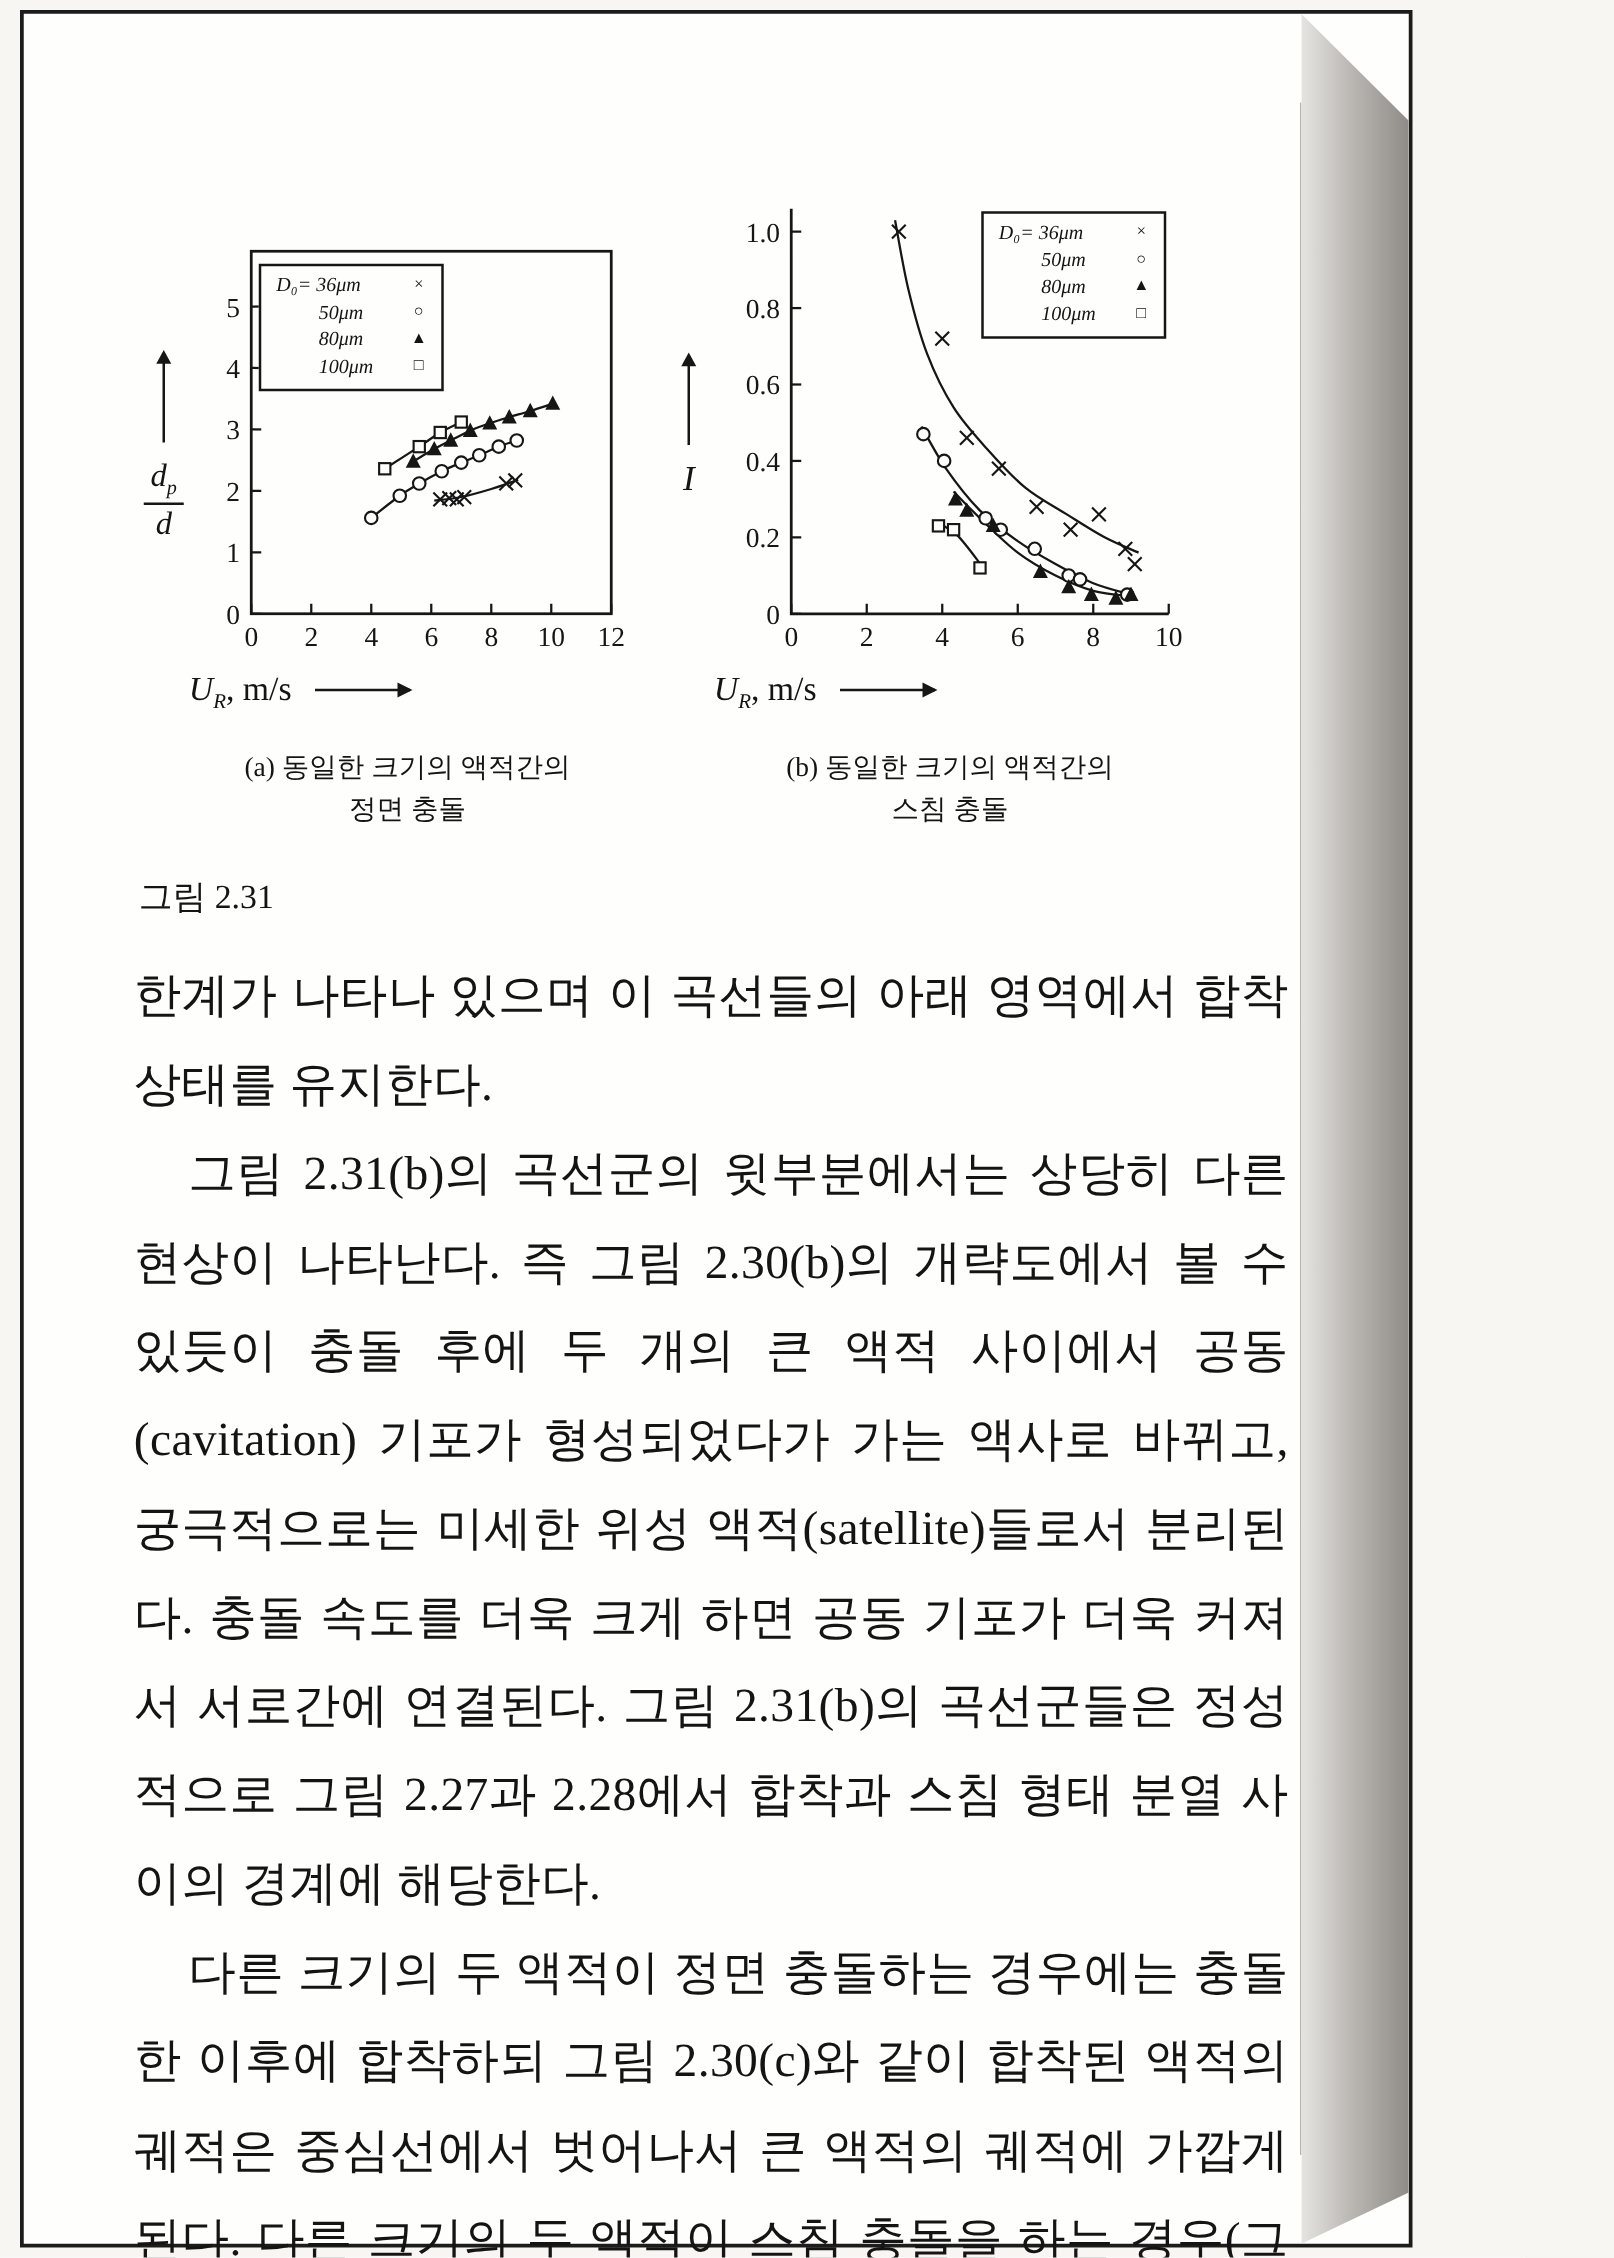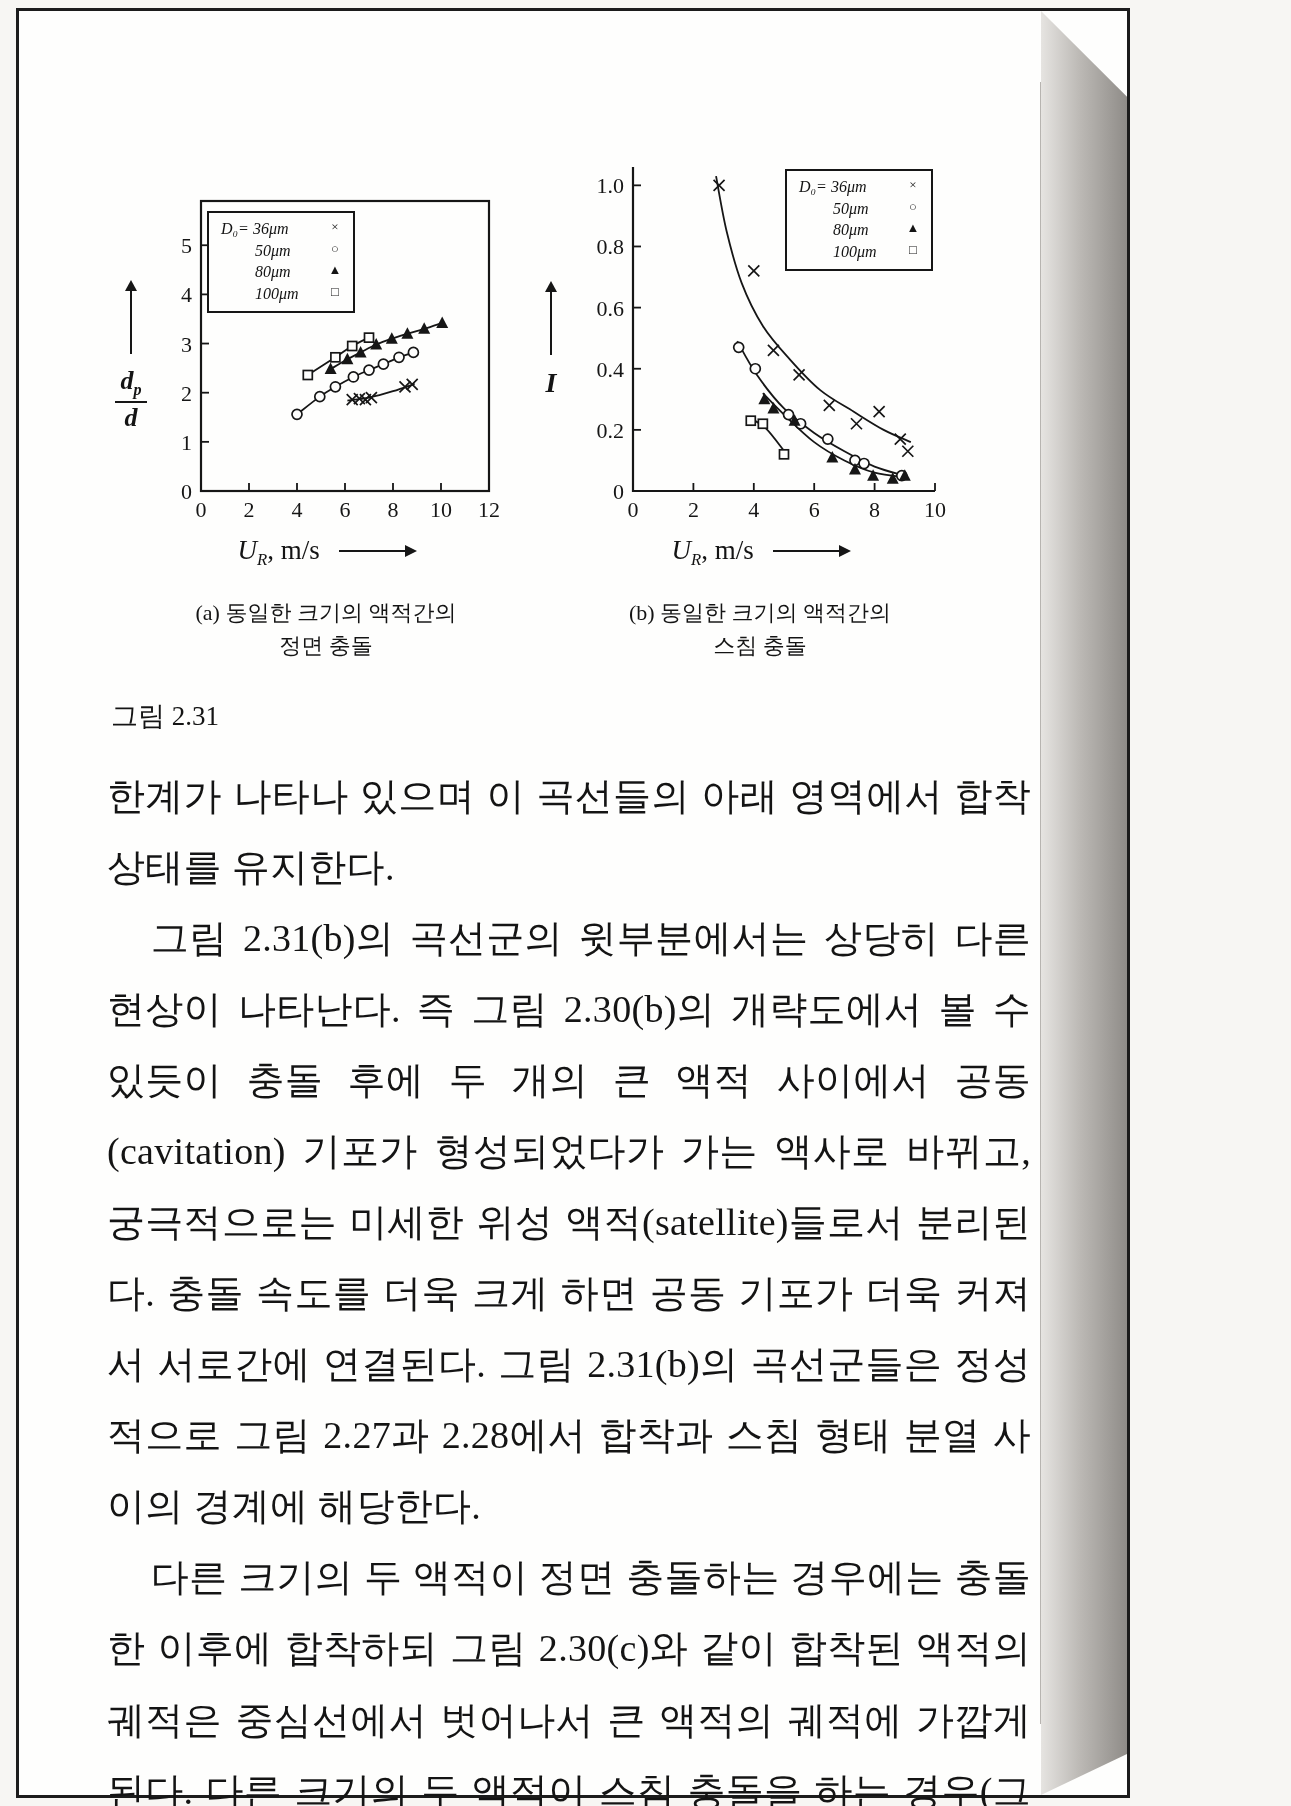--- a/index.html
+++ b/index.html
@@ -26,21 +26,21 @@
     position:absolute; top:4%; right:86px; width:1px; height:92%;
     background:#b7b4b0;
   }
   .content { position:absolute; left:88px; top:0; width:924px; height:100%; }
 
   
   .charts-row { display:flex; justify-content:flex-start; align-items:flex-end; margin-top:146px; }
   .chart-block { display:flex; flex-direction:column; }
   .chart-block.second { margin-left:26px; }
   .chart-row { display:flex; align-items:center; }
-  .ylabel { width:48px; display:flex; flex-direction:column; align-items:center; margin-right:-4px;font-weight:bold; }
+  .ylabel { width:48px; display:flex; flex-direction:column; align-items:center; margin-right:-4px; }
   .arrow-up { position:relative; width:2px; height:64px; background:#161616; margin-bottom:12px; }
   .arrow-up::after {
     content:""; position:absolute; top:-10px; left:-5px;
     border-bottom:11px solid #161616; border-left:6px solid transparent; border-right:6px solid transparent;
   }
   .frac { display:flex; flex-direction:column; align-items:center; font-style:italic; font-size:26px; line-height:1.12; }
   .frac .num { border-bottom:2px solid #161616; padding:0 5px 2px; }
   .axis-var { font-style:italic; }
   sub { font-size:0.62em; }
   .ital-big { font-style:italic; font-size:28px; }
@@ -50,21 +50,21 @@
   .legend {
     position:absolute; border:2px solid #161616; background:#fefefd;
     padding:5px 10px 7px 12px; display:flex; flex-direction:column; gap:0px;
   }
   .legend-row { display:flex; justify-content:space-between; align-items:flex-start; font-size:16px; line-height:1.35; gap:12px; }
   .legend-label { font-style:italic; white-space:nowrap; }
   .legend-marker { font-size:13px; width:16px; text-align:center; }
   .legend-a { left:56px; top:22px; min-width:148px; }
   .legend-b { right:16px; top:12px; min-width:148px; }
 
-  .xlabel { font-size:27px; text-align:center; padding-left:44px; margin-top:2px; white-space:nowrap; }
+  .xlabel { font-size:27px; padding-left:44px; margin-top:2px; white-space:nowrap; }
   .arrow-right {
     display:inline-block; position:relative; width:76px; height:2px; background:#161616;
     vertical-align:middle; margin-left:12px; margin-bottom:4px;
   }
   .arrow-right::after {
     content:""; position:absolute; right:-2px; top:-5px;
     border-left:12px solid #161616; border-top:6px solid transparent; border-bottom:6px solid transparent;
   }
   .subcaption { font-size:22px; text-align:center; padding-left:44px; margin-top:26px; line-height:1.5; }
 

